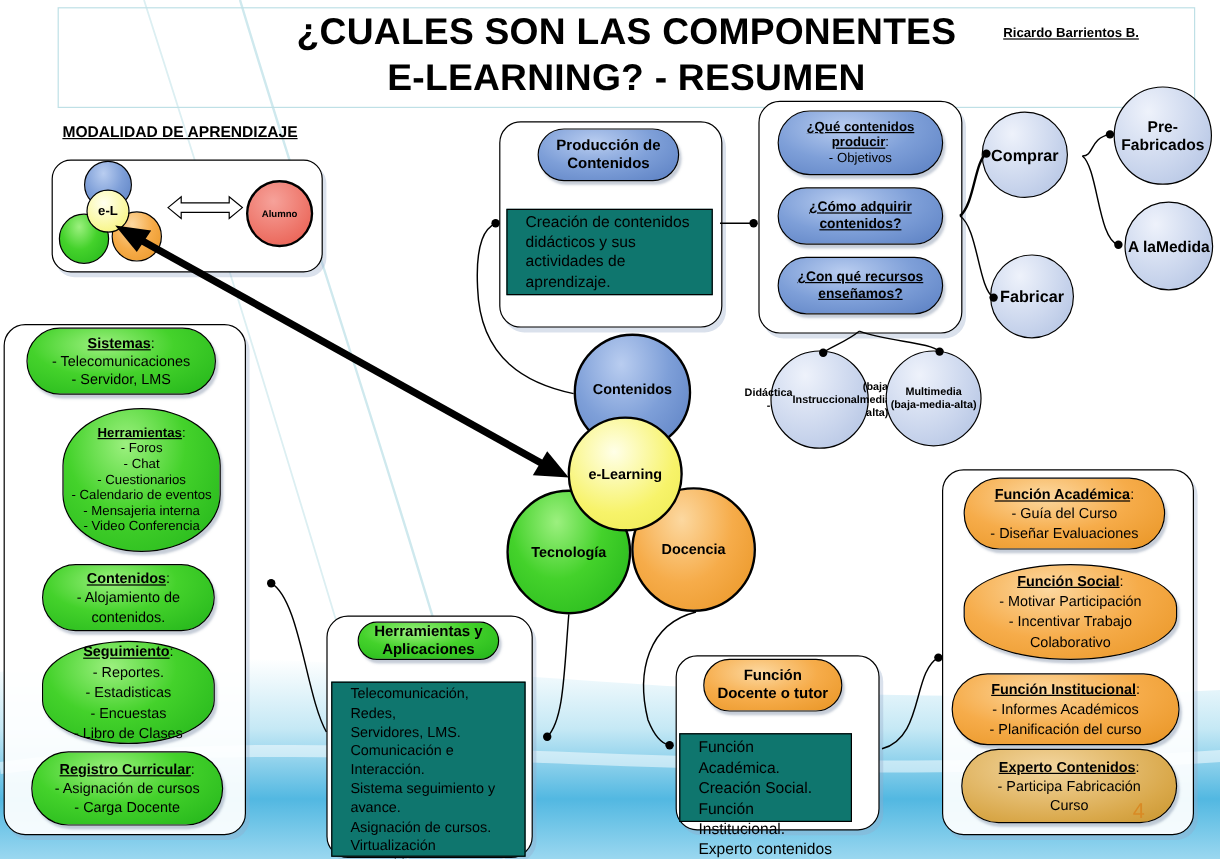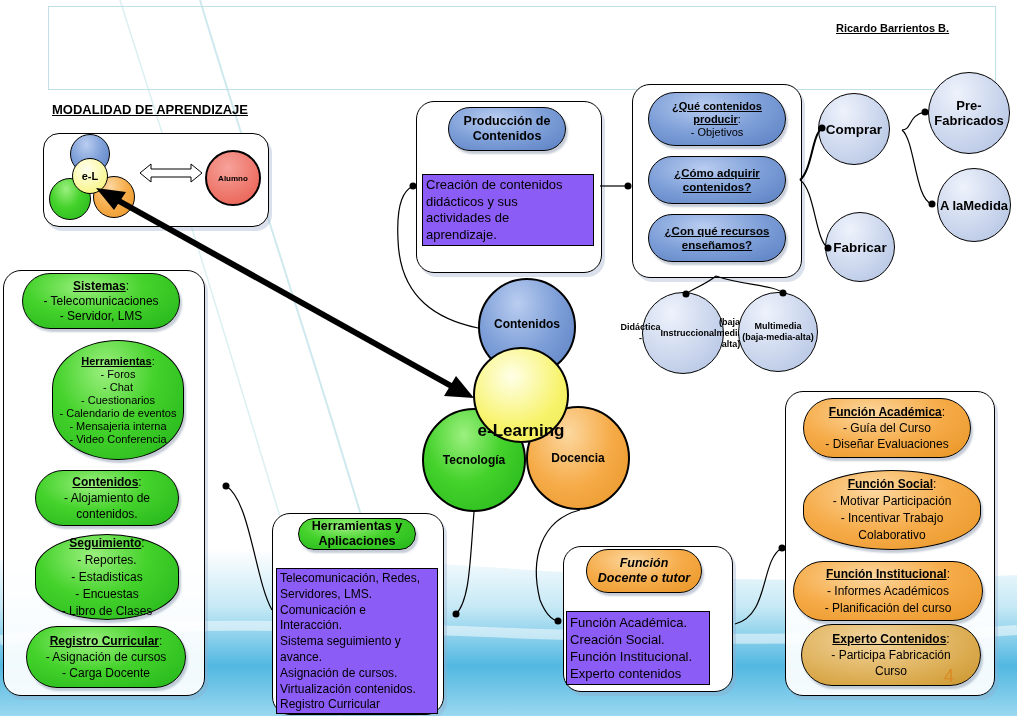--- a/index.html
+++ b/index.html
@@ -13,21 +13,21 @@
   .panel { position:absolute; border:1.5px solid #000; border-radius:18px; background:#fff; z-index:2; box-shadow:3px 4px 0 rgba(150,170,200,0.35); }
   .panel.trans { background:rgba(255,255,255,0.92); }
   .pill { position:absolute; border:1.5px solid #000; border-radius:999px; text-align:center; font-size:12px; line-height:15px; z-index:3; box-shadow:2px 3px 2px rgba(90,110,140,0.35); box-sizing:border-box; display:flex; flex-direction:column; justify-content:center; align-items:center; }
   .green { background:radial-gradient(ellipse at 40% 25%, #9cf07f 0%, #44d22b 45%, #22b41a 100%); }
   .orange { background:radial-gradient(ellipse at 40% 25%, #fcd8a0 0%, #f6ac4a 50%, #e89423 100%); }
   .blue { background:radial-gradient(ellipse at 40% 25%, #b9cdf0 0%, #7e9fd8 50%, #5a7fc2 100%); }
   .lightblue { background:radial-gradient(ellipse at 35% 25%, #eef2fb 0%, #c8d4ec 60%, #aebfe0 100%); }
   .u { text-decoration:underline; font-weight:bold; }
   .b { font-weight:bold; }
   .circle { position:absolute; border:2px solid #000; border-radius:50%; display:flex; align-items:center; justify-content:center; text-align:center; font-weight:bold; box-sizing:border-box; z-index:3; }
-  .textbox { position:absolute; border:1.5px solid #000; background:#8b5cf6; font-size:13px; line-height:16.5px; padding:2px 3px; box-sizing:border-box; z-index:4; }
+  .textbox { position:absolute; border:1.5px solid #000; background:#0f766e; font-size:13px; line-height:16.5px; padding:2px 15px; box-sizing:border-box; z-index:4; }
   .lines { position:absolute; left:0; top:0; width:1017px; height:716px; z-index:5; pointer-events:none; }
   .pagenum { position:absolute; left:944px; top:666px; font-size:18px; color:#d98a24; z-index:6; }
 </style>
 </head>
 <body>
 
 <svg class="bg" viewBox="0 0 1017 716">
   <defs>
     <linearGradient id="sea" x1="0" y1="0" x2="0" y2="1">
       <stop offset="0" stop-color="#ffffff"></stop>
@@ -36,20 +36,22 @@
       <stop offset="1" stop-color="#8fd3ee"></stop>
     </linearGradient>
   </defs>
   <path d="M0 560 C 250 520, 520 600, 1017 575 L1017 716 L0 716 Z" fill="url(#sea)" opacity="0.9"></path>
   <path d="M0 640 C 300 600, 600 660, 1017 630" stroke="#ffffff" stroke-width="10" fill="none" opacity="0.5"></path>
   <path d="M200 0 C 260 200, 330 400, 420 716" stroke="#cfe9ee" stroke-width="2" fill="none"></path>
   <path d="M120 0 C 200 250, 260 450, 340 716" stroke="#dceff2" stroke-width="1.5" fill="none"></path>
 </svg>
 
 <div class="title">
+  <div class="title-line" style="top:2px;">¿CUALES SON LAS COMPONENTES</div>
+  <div class="title-line" style="top:40px;">E-LEARNING? - RESUMEN</div>
 </div>
 <div class="author">Ricardo Barrientos B.</div>
 
 <div class="section-label">MODALIDAD DE APRENDIZAJE</div>
 <div class="panel" style="left:43px;top:133px;width:224px;height:92px;border-radius:16px;"></div>
 <div class="circle blue" style="left:70px;top:134px;width:40px;height:40px;border-width:1.5px;"></div>
 <div class="circle green" style="left:49px;top:178px;width:42px;height:42px;border-width:1.5px;"></div>
 <div class="circle orange" style="left:93px;top:176px;width:42px;height:42px;border-width:1.5px;"></div>
 <div class="circle" style="left:72px;top:158px;width:36px;height:36px;border-width:1.5px;font-size:11px;background:radial-gradient(circle at 40% 30%,#fffff0,#f6f36a);z-index:4;">
     <span>e-L</span>
@@ -115,21 +117,21 @@
 
 <div class="circle blue" style="left:478px;top:278px;width:98px;height:98px;font-size:12px;padding-bottom:6px;">
     <span>Contenidos</span>
   </div>
 <div class="circle green" style="left:422px;top:408px;width:104px;height:104px;font-size:12px;">
     <span>Tecnología</span>
   </div>
 <div class="circle orange" style="left:526px;top:406px;width:104px;height:104px;font-size:12px;">
     <span>Docencia</span>
   </div>
-<div class="circle" style="left:473px;top:347px;width:96px;height:96px;font-size:17px;background:radial-gradient(circle at 40% 30%,#ffffe8,#f7f36a 60%,#ecea50);z-index:4;align-items:flex-end;">
+<div class="circle" style="left:473px;top:347px;width:96px;height:96px;font-size:12px;background:radial-gradient(circle at 40% 30%,#ffffe8,#f7f36a 60%,#ecea50);z-index:4;">
     <span>e-Learning</span>
   </div>
 
 <div class="panel trans" style="left:3px;top:270px;width:200px;height:424px;"></div>
 <div class="pill green" style="left:22px;top:273px;width:158px;height:56px;">
   <span><span class="u">Sistemas</span>:</span>
   <span>- Telecomunicaciones</span>
   <span>- Servidor, LMS</span>
 </div>
 <div class="pill green" style="left:52px;top:340px;width:132px;height:120px;border-radius:50% / 40%;font-size:11px;line-height:13px;">
@@ -170,21 +172,21 @@
   <div>Comunicación e</div>
   <div>Interacción.</div>
   <div>Sistema seguimiento y</div>
   <div>avance.</div>
   <div>Asignación de cursos.</div>
   <div>Virtualización contenidos.</div>
   <div>Registro Curricular</div>
 </div>
 
 <div class="panel" style="left:563px;top:546px;width:168px;height:144px;"></div>
-<div class="pill orange b" style="left:586px;top:549px;width:116px;height:44px;font-size:12.5px;line-height:15px;font-style:italic;">
+<div class="pill orange b" style="left:586px;top:549px;width:116px;height:44px;font-size:12.5px;line-height:15px;">
   <span>Función</span>
   <span>Docente o tutor</span>
 </div>
 <div class="textbox" style="left:566px;top:611px;width:144px;height:74px;font-size:13px;line-height:17px;">
   <div>Función Académica.</div>
   <div>Creación Social.</div>
   <div>Función Institucional.</div>
   <div>Experto contenidos</div>
 </div>
 

